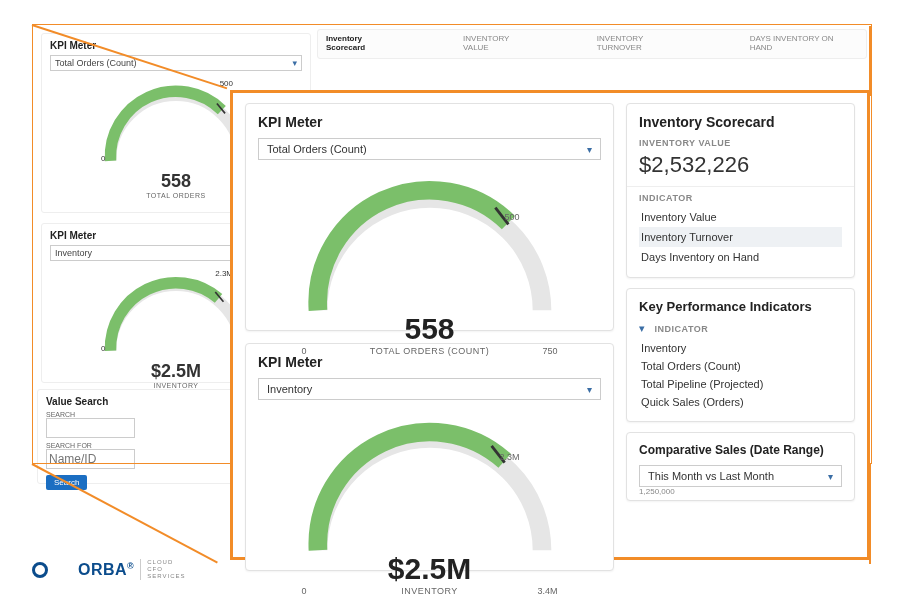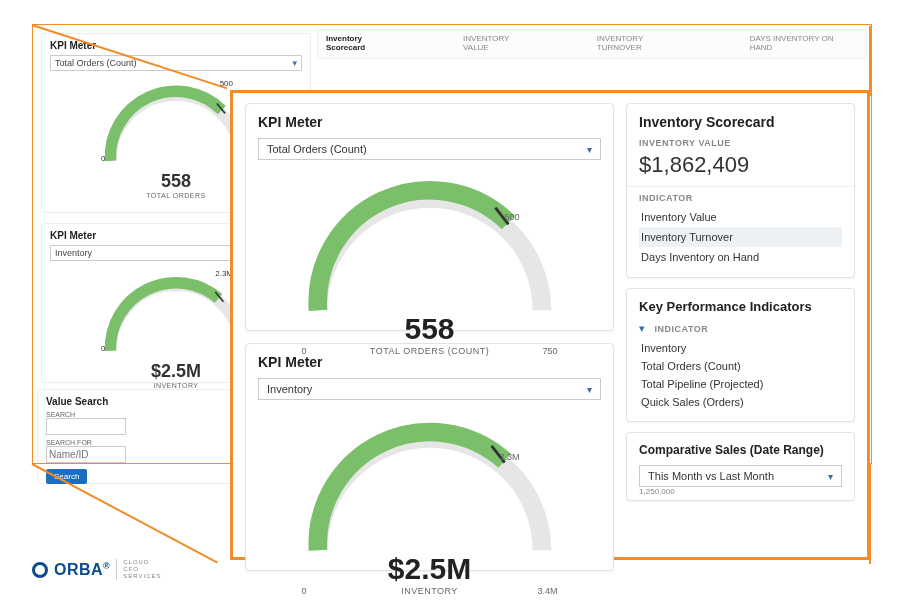--- a/index.html
+++ b/index.html
@@ -8,21 +8,21 @@
   
   .bg-dashboard { position: absolute; left: 32px; top: 24px; width: 840px; height: 440px; border: 1px solid #3b6ea5; background: #fff; z-index: 1; }
   .bg-card { background: #fff; border: 1px solid #eee; border-radius: 3px; margin: 4px; padding: 6px 8px; }
   .bg-kpi1 { position: absolute; left: 4px; top: 4px; width: 270px; height: 180px; }
   .bg-scorecard { position: absolute; left: 284px; top: 4px; width: 550px; height: 30px; background:#fcfcfc; border:1px solid #eee; border-radius:3px; padding:4px 8px; display:flex; gap: 60px; font-size:8px; color:#888;}
   .bg-kpi2 { position: absolute; left: 4px; top: 194px; width: 270px; height: 160px; }
   .bg-search { position: absolute; left: 4px; top: 364px; width: 270px; height: 95px; background:#fff; border:1px solid #eee; border-radius:3px; padding:6px 8px;}
   .bg-title { font-size: 10px; color:#222; font-weight:600; margin-bottom:4px; display:block;}
   .bg-dd { width: 100%; font-size: 9px; padding: 2px 4px; border:1px solid #ccc; background:#fff; display:flex; justify-content:space-between; align-items:center; color:#444;}
   .bg-search label { font-size:7px; color:#666; display:block; margin-top:4px;}
-  .bg-search input { width:80px; font-size:10px; padding:2px; border:1px solid #ccc;}
+  .bg-search input { width:89px; font-size:12px; padding:2px; border:1px solid #ccc;}
   .bg-search .btn { background:#1b6ec2; color:#fff; font-size:8px; padding:3px 8px; border:none; border-radius:2px; margin-top:6px;}
   .mini-gauge { position:relative; width:170px; height:80px; margin: 8px auto 0; }
   .mini-val { font-size:18px; font-weight:600; text-align:center; }
   .mini-cap { font-size:7px; text-align:center; color:#666; letter-spacing:0.5px;}
 
   
   .orange-line { position:absolute; background:#f28c28; height:2px; transform-origin: left center; z-index:3;}
 
   
   .zoom { position:absolute; left: 230px; top: 90px; width: 640px; height: 470px; border: 3px solid #f28c28; background: #fff; z-index: 5; display:flex; }
@@ -46,21 +46,21 @@
   .row-item { font-size:11px; padding:4px 2px; color:#333;}
   .row-item.sel { background:#eef1f4;}
   .kpi-table .row-item { padding:3px 2px;}
 
   .rhs-strip{position:absolute; right:0; top:4px; width:40px; height:480px; z-index:2; font-size:8px; color:#3b6ea5;}
   .rhs-strip div{ text-align:right; padding:1px 4px;}
 
   
   .logo { position:absolute; left:32px; bottom:20px; display:flex; align-items:center; gap:6px; z-index:1;}
   .logo-ring { width:16px; height:16px; border:3px solid #0b4c8c; border-radius:50%; display:inline-block;}
-  .logo-text { font-size:16px; font-weight:700; color:#0b4c8c; letter-spacing:0.5px;}
+  .logo-text { font-size:16px; font-weight:700; color:#0b4c8c; letter-spacing:0.5px;margin-left:24px;}
   .logo-text .reg{ font-size:9px; vertical-align:top;}
   .logo-sub { border-left:1px solid #ccc; padding-left:6px; font-size:6px; line-height:7px; color:#888; letter-spacing:1px;}
 </style>
 </head>
 <body>
 
 <div class="bg-dashboard">
   <div class="bg-card bg-kpi1">
     <span class="bg-title">KPI Meter</span>
     <div class="bg-dd">
@@ -184,21 +184,21 @@
         </div>
       </div>
     </div>
   </div>
 
   <div class="zoom-right">
 
     <div class="card">
       <div class="card-title">Inventory Scorecard</div>
       <div class="subhead">INVENTORY VALUE</div>
-      <div class="big-value">$1,862,409</div>
+      <div class="big-value">$2,532,226</div>
       <div class="divider"></div>
       <div class="subhead">INDICATOR</div>
       <div class="row-item">Inventory Value</div>
       <div class="row-item sel">Inventory Turnover</div>
       <div class="row-item">Days Inventory on Hand</div>
     </div>
 
     <div class="card kpi-table">
       <div class="card-title" style="font-size:13px;">Key Performance Indicators</div>
       <div style="display:flex; gap:10px; align-items:center; margin:4px 0;">

